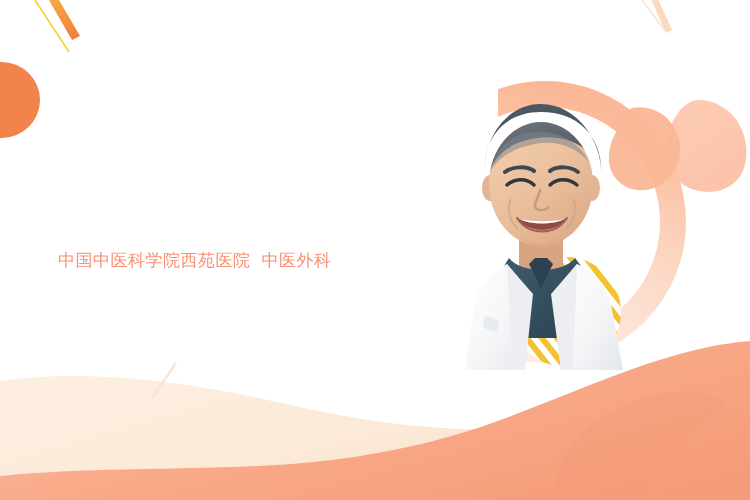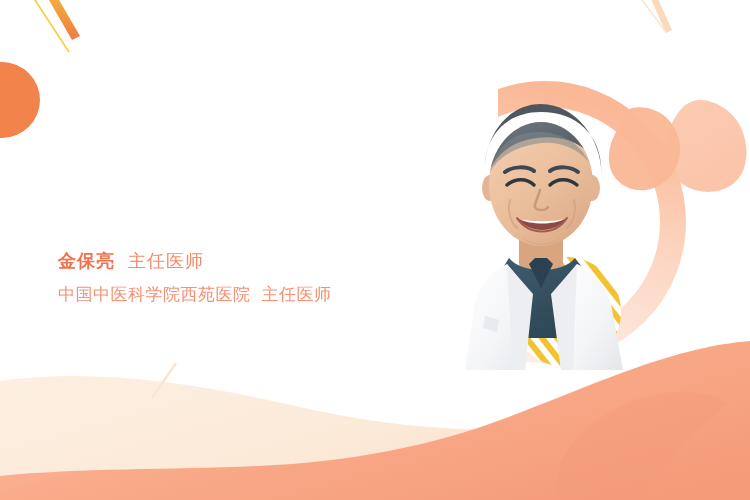--- a/index.html
+++ b/index.html
@@ -278,21 +278,18 @@
         <path d="M 55 112 C 52 124 56 134 62 140" stroke="#d3a283" stroke-width="2" fill="none" stroke-linecap="round" opacity="0.8"></path>
         <path d="M 119 112 C 122 124 118 134 112 140" stroke="#d3a283" stroke-width="2" fill="none" stroke-linecap="round" opacity="0.8"></path>
 
         <path d="M 66 148 C 78 158 96 158 108 148 C 100 160 74 160 66 148 Z" fill="#d6a483" opacity="0.55"></path>
       </svg>
     </div>
   </div>
 
 
   <div class="doctor">
-    <p class="doctor-line1">
-      <span class="doc-name">金保亮</span><span class="doc-title">主任医师</span>
-    </p>
     <p class="doctor-line2">
-      <span>中国中医科学院西苑医院</span><span class="doc-dept">主任医师</span>
+      <span>中国中医科学院西苑医院</span><span class="doc-dept">中医外科</span>
     </p>
   </div>
 
 </div>
 
 </body></html>

